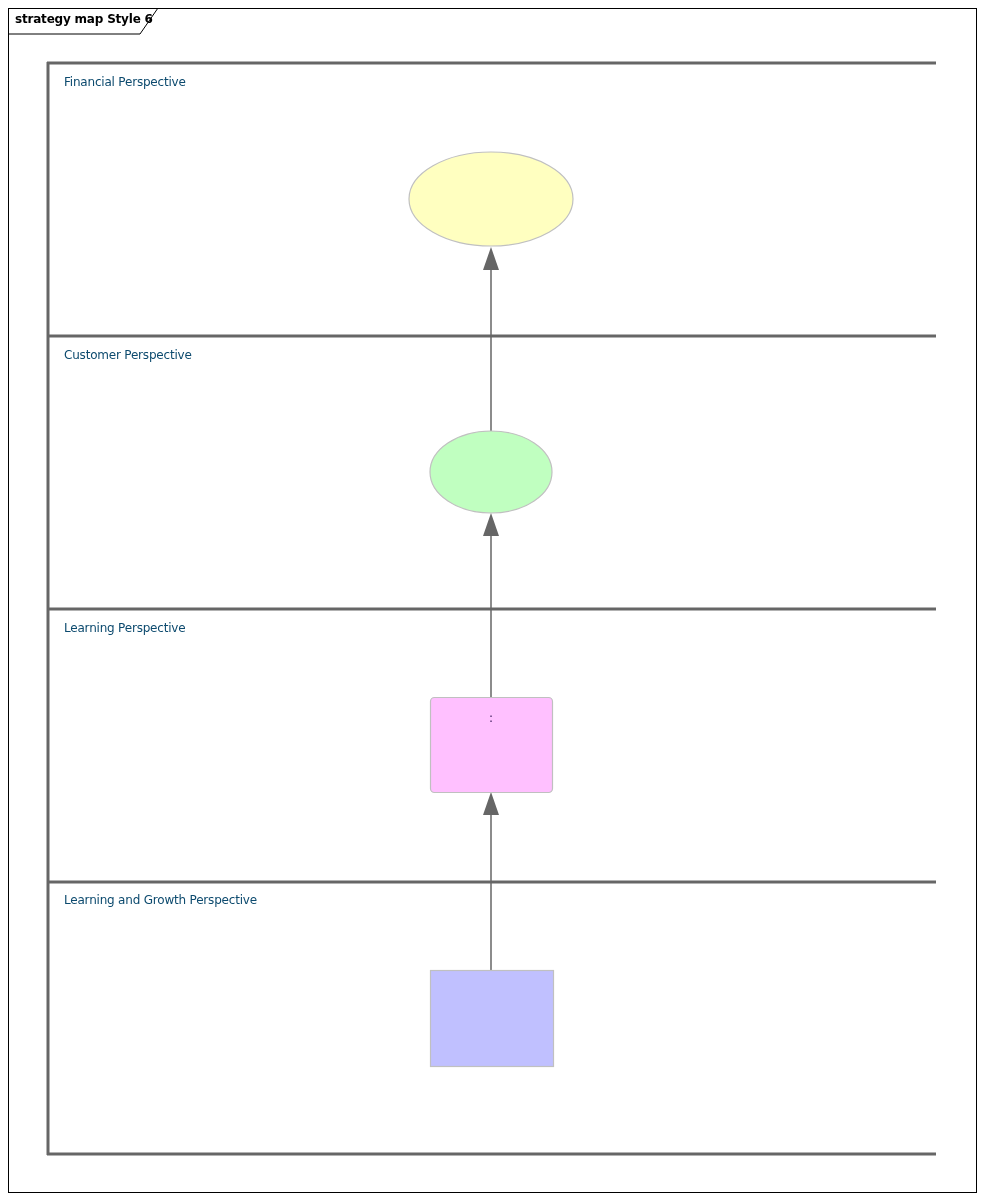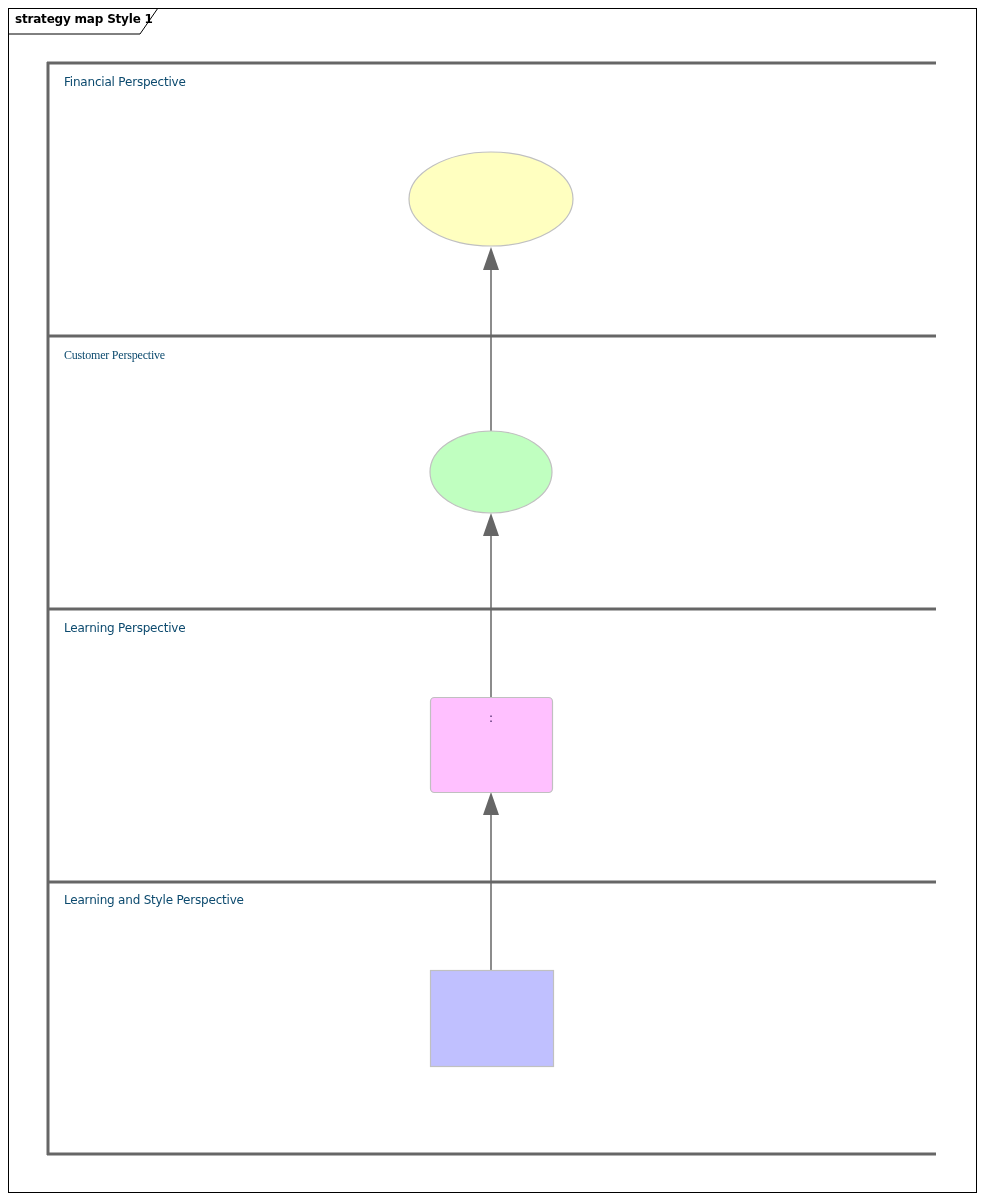--- a/index.html
+++ b/index.html
@@ -14,21 +14,21 @@
                   font-family: "DejaVu Sans", sans-serif; letter-spacing: -0.2px; }
     svg.diagram { position: absolute; left: 0; top: 0; }
   </style>
 </head>
 <body>
 
 <div class="frame"></div>
 <svg class="frame-label-svg" width="152" height="28">
   <polyline points="0,26 132,26 150,0" fill="none" stroke="#000" stroke-width="1"></polyline>
 </svg>
-<div class="frame-title">strategy map Style 1</div>
+<div class="frame-title">strategy map Style 6</div>
 
 <svg class="diagram" width="987" height="1201">
 
   <line x1="48" y1="62" x2="48" y2="1155" stroke="#666" stroke-width="3"></line>
 
   <line x1="47" y1="63" x2="936" y2="63" stroke="#666" stroke-width="3"></line>
   <line x1="47" y1="336" x2="936" y2="336" stroke="#666" stroke-width="3"></line>
   <line x1="47" y1="609" x2="936" y2="609" stroke="#666" stroke-width="3"></line>
   <line x1="47" y1="882" x2="936" y2="882" stroke="#666" stroke-width="3"></line>
   <line x1="47" y1="1154" x2="936" y2="1154" stroke="#666" stroke-width="3"></line>
@@ -41,15 +41,15 @@
   <polygon points="491,247 483,270 499,270" fill="#666"></polygon>
 
   <ellipse cx="491" cy="199" rx="82" ry="47" fill="#FFFFC0" stroke="#C0C0C0" stroke-width="1.2"></ellipse>
   <ellipse cx="491" cy="472" rx="61" ry="41" fill="#C0FFC0" stroke="#C0C0C0" stroke-width="1.2"></ellipse>
   <rect x="430.5" y="697.5" width="122" height="95" rx="4" ry="4" fill="#FFC0FF" stroke="#C0C0C0" stroke-width="1.2"></rect>
   <rect x="430.5" y="970.5" width="123" height="96" fill="#C0C0FF" stroke="#C0C0C0" stroke-width="1.2"></rect>
   <text x="491" y="722" text-anchor="middle" font-size="12" fill="#402060" font-family="DejaVu Sans, sans-serif">:</text>
 </svg>
 
 <div class="lane-label" style="top:75px;">Financial Perspective</div>
-<div class="lane-label" style="top:348px;font-family:Liberation Serif, serif;">Customer Perspective</div>
+<div class="lane-label" style="top:348px;">Customer Perspective</div>
 <div class="lane-label" style="top:621px;">Learning Perspective</div>
-<div class="lane-label" style="top:893px;">Learning and Style Perspective</div>
+<div class="lane-label" style="top:893px;">Learning and Growth Perspective</div>
 
 </body></html>

